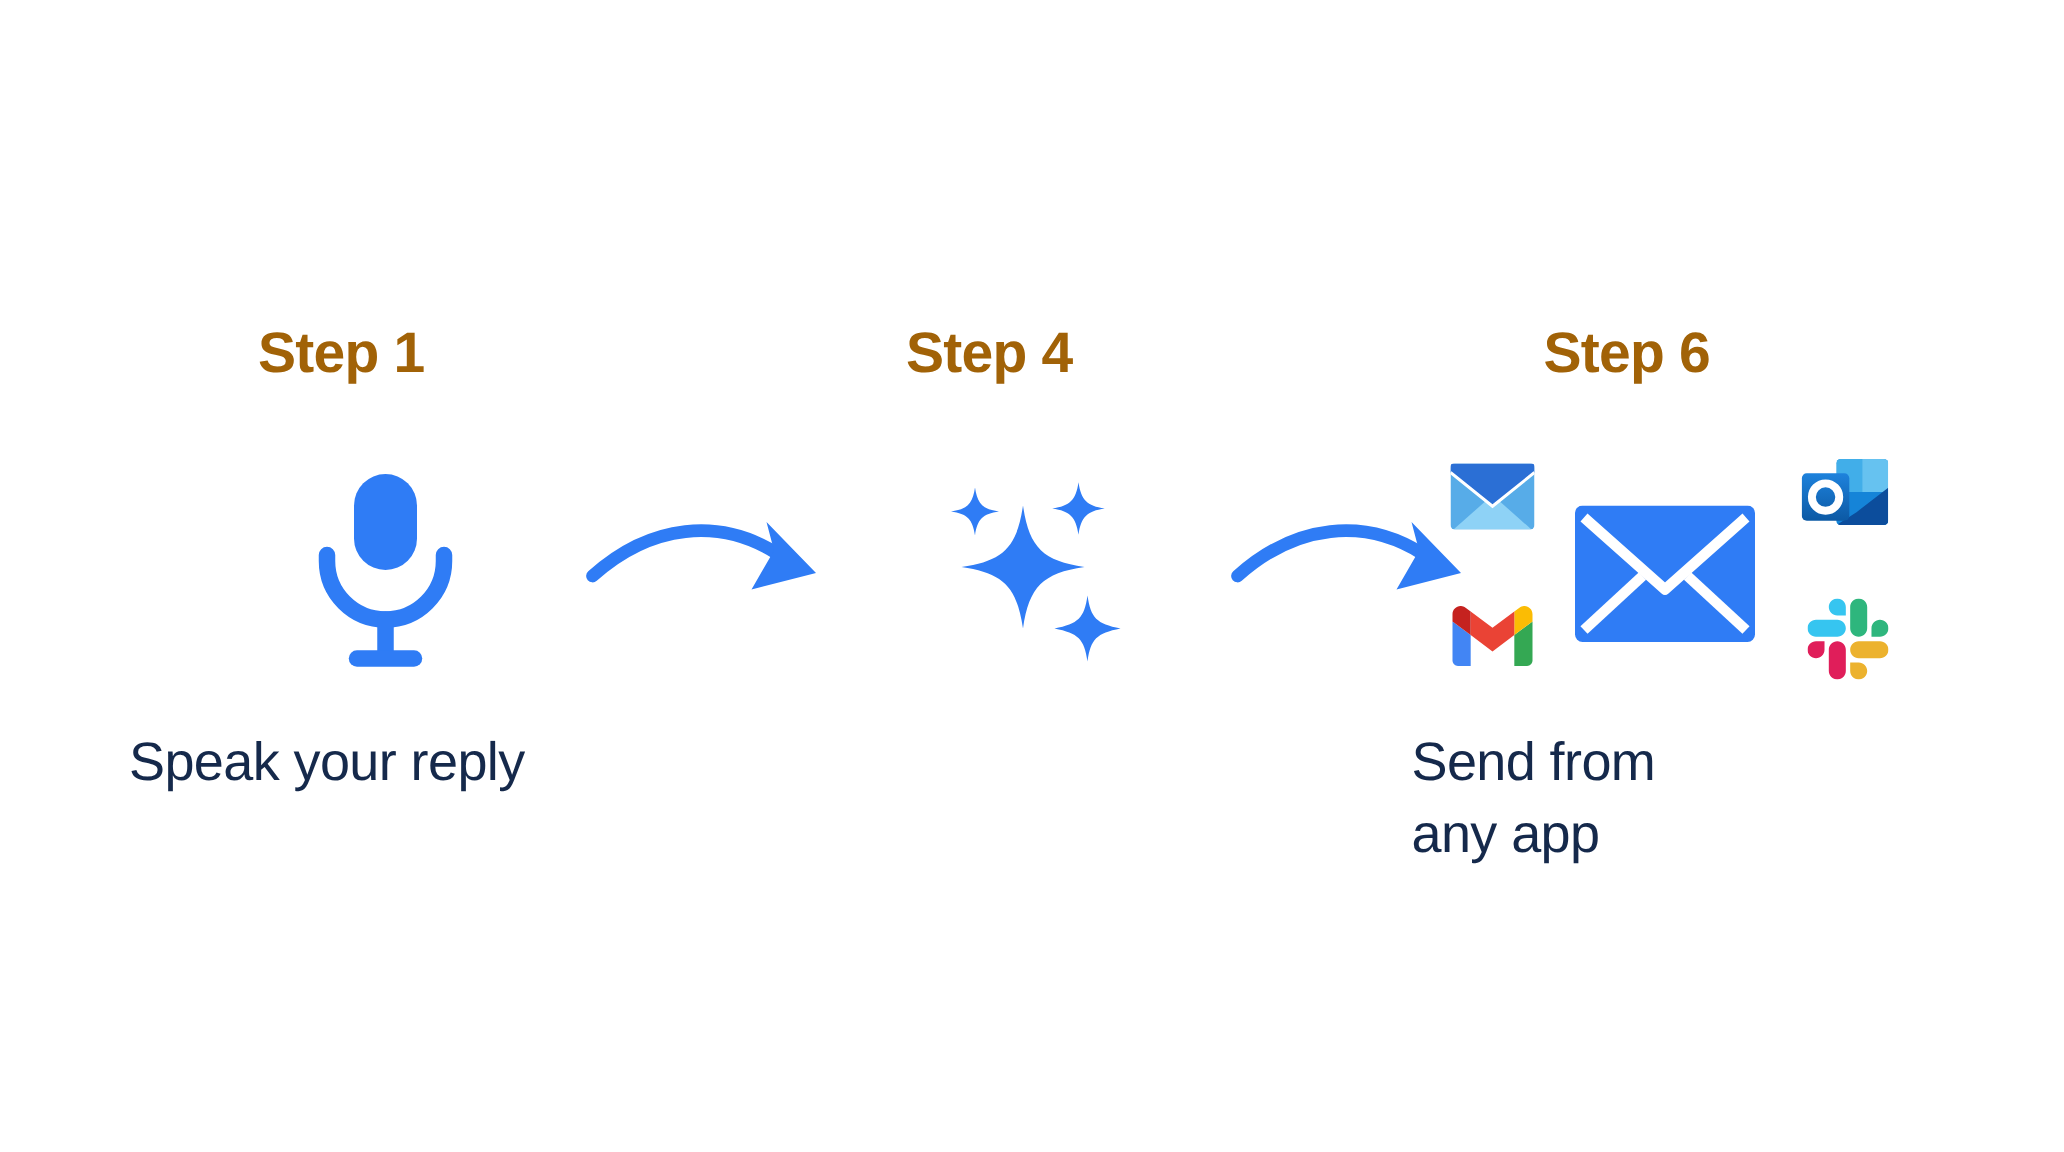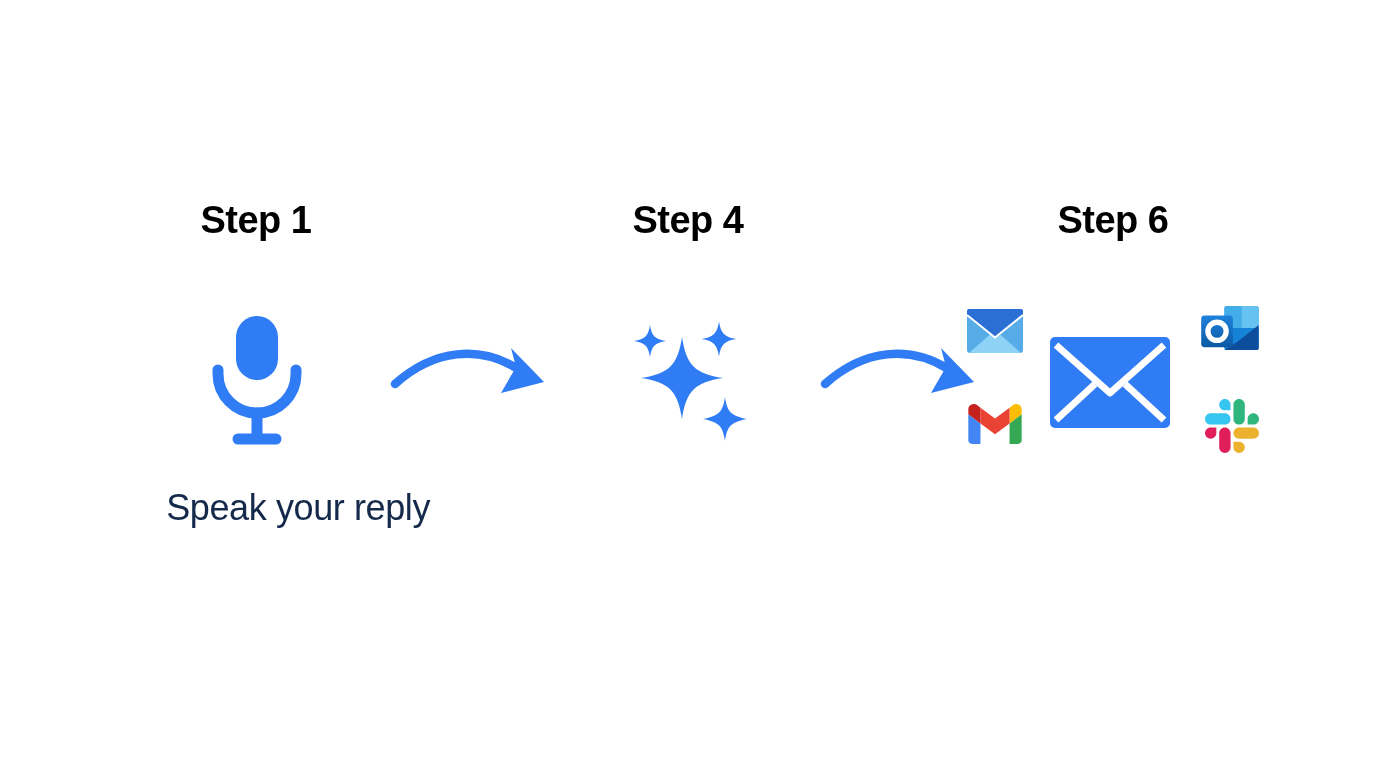--- a/index.html
+++ b/index.html
@@ -2,26 +2,26 @@
 <html><head>
 <meta charset="utf-8">
 <style>
   html,body { margin:0; padding:0; background:#ffffff; }
   .canvas {
     position:relative; width:1376px; height:768px; background:#ffffff;
     overflow:hidden; font-family:"Liberation Sans", sans-serif;
   }
   .abs { position:absolute; }
   .step-title {
-    font-size:38px; font-weight:600; color:#000000;
-    text-align:center; letter-spacing:-0.5px; line-height:48px; margin:0;
+    font-size:38px; font-weight:600; color:#a16207;
+    letter-spacing:-0.5px; line-height:48px; margin:16px;
   }
   .caption {
     font-size:36px; font-weight:500; color:#15294B;
-    text-align:right; letter-spacing:-0.4px; line-height:48px; margin:0;
+    text-align:left; letter-spacing:-0.4px; line-height:48px; margin:0;
   }
   .caption span { display:block; }
   #title-1 { left:156px;  top:196px; width:200px; }
   #title-2 { left:588px;  top:196px; width:200px; }
   #title-3 { left:1013px; top:196px; width:200px; }
   #cap-1   { left:86px;   top:484px; width:344px; }
   #cap-2   { left:516px;  top:484px; width:344px; }
   #cap-3   { left:941px;  top:484px; width:344px; }
   #mic      { left:211px;  top:312px; }
   #sparkles { left:628px;  top:318px; }
@@ -115,14 +115,18 @@
     <path fill="#2EB67D" d="M97 45.2c0-7.1 5.8-12.9 12.9-12.9s12.9 5.8 12.9 12.9-5.8 12.9-12.9 12.9H97V45.2zM90.5 45.2c0 7.1-5.8 12.9-12.9 12.9s-12.9-5.8-12.9-12.9V12.9C64.7 5.8 70.5 0 77.6 0s12.9 5.8 12.9 12.9v32.3z"></path>
     <path fill="#ECB22E" d="M77.6 97c7.1 0 12.9 5.8 12.9 12.9s-5.8 12.9-12.9 12.9-12.9-5.8-12.9-12.9V97h12.9zM77.6 90.5c-7.1 0-12.9-5.8-12.9-12.9s5.8-12.9 12.9-12.9h32.3c7.1 0 12.9 5.8 12.9 12.9s-5.8 12.9-12.9 12.9H77.6z"></path>
   </svg>
 
   <p class="abs caption" id="cap-1">
     <span>Speak your reply</span>
     <span></span>
   </p>
   <p class="abs caption" id="cap-2">
   </p>
+  <p class="abs caption" id="cap-3">
+    <span>Send from</span>
+    <span>any app</span>
+  </p>
 
 </div>
 
 </body></html>

